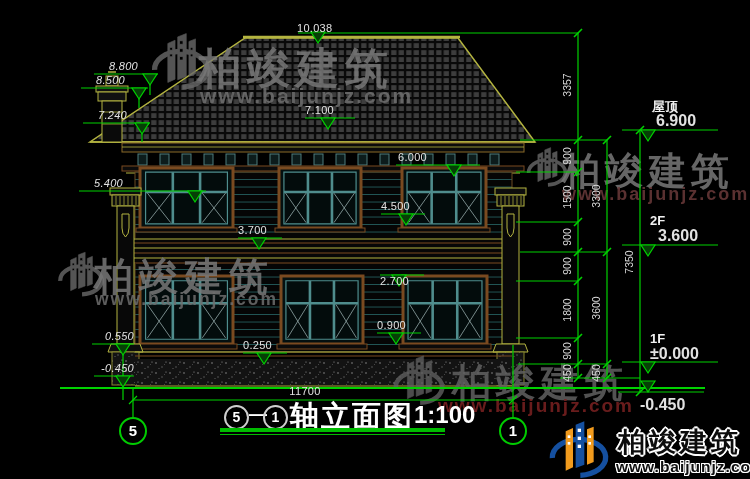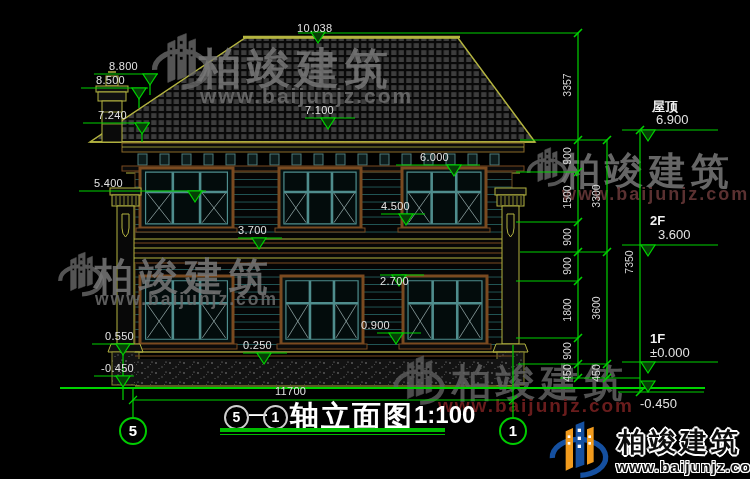--- a/index.html
+++ b/index.html
@@ -1,25 +1,25 @@
 <!DOCTYPE html>
 <html><head>
 <meta charset="utf-8">
 <style>
   html,body{margin:0;padding:0;background:#000;}
   #canvas{position:relative;width:750px;height:479px;background:#000;overflow:hidden;
           font-family:"Liberation Sans",sans-serif;}
   svg{position:absolute;left:0;top:0;}
   .layer{position:absolute;left:0;top:0;width:750px;height:479px;}
   .dt{position:absolute;color:#e2e2e2;font-size:11px;white-space:nowrap;z-index:6;letter-spacing:.3px;}
-  .dt.r{text-align:right;}
+  .dt.r{text-align:right;font-style:italic;}
   .vdt{position:absolute;color:#d8d8d8;font-size:10.5px;white-space:nowrap;z-index:6;
        transform:translate(-50%,-50%) rotate(-90deg);}
   .lvl-label{position:absolute;color:#f0f0f0;font-size:13px;font-weight:bold;white-space:nowrap;z-index:6;}
-  .lvl-val{position:absolute;color:#e2e2e2;font-size:13px;white-space:nowrap;z-index:6;}
+  .lvl-val{position:absolute;color:#e2e2e2;font-size:16px;white-space:nowrap;z-index:6;font-weight:bold;}
   .bubble{position:absolute;width:24px;height:24px;border:2px solid #00cc00;border-radius:50%;
           color:#fff;font-size:15px;font-weight:bold;text-align:center;line-height:24px;z-index:6;background:#000;}
   .tbubble{position:absolute;width:21px;height:21px;border:2px solid #cfcfcf;border-radius:50%;
           color:#fff;font-size:14px;font-weight:bold;text-align:center;line-height:21px;z-index:6;}
   .ttl{position:absolute;color:#fff;font-weight:bold;white-space:nowrap;z-index:6;}
   .uline{position:absolute;background:#00bb00;z-index:6;}
   .wm{position:absolute;z-index:3;}
   .wm-brand{color:#787878;font-weight:900;white-space:nowrap;opacity:.85;}
   .wm-url{color:#6e6e6e;font-weight:bold;white-space:nowrap;opacity:.85;letter-spacing:2px;}
   .wm-logo{opacity:.8;}
@@ -265,25 +265,25 @@
   <div class="dt" style="left:297px;top:22px">10.038</div>
 
   <div class="dt r" style="left:92px;top:60px;width:46px">8.800</div>
   <div class="dt r" style="left:79px;top:74px;width:46px">8.500</div>
   <div class="dt r" style="left:81px;top:109px;width:46px">7.240</div>
   <div class="dt r" style="left:77px;top:177px;width:46px">5.400</div>
   <div class="dt r" style="left:90px;top:330px;width:44px">0.550</div>
   <div class="dt r" style="left:86px;top:362px;width:48px">-0.450</div>
 
   <div class="dt" style="left:305px;top:104px">7.100</div>
-  <div class="dt" style="left:420px;top:151px">6.000</div>
+  <div class="dt" style="left:398px;top:151px">6.000</div>
   <div class="dt" style="left:381px;top:200px">4.500</div>
   <div class="dt" style="left:238px;top:224px">3.700</div>
   <div class="dt" style="left:380px;top:275px">2.700</div>
-  <div class="dt" style="left:361px;top:319px">0.900</div>
+  <div class="dt" style="left:377px;top:319px">0.900</div>
   <div class="dt" style="left:243px;top:339px">0.250</div>
 
   <div class="vdt" style="left:567px;top:85px">3357</div>
   <div class="vdt" style="left:567px;top:156px">900</div>
   <div class="vdt" style="left:567px;top:197px">1500</div>
   <div class="vdt" style="left:567px;top:237px">900</div>
   <div class="vdt" style="left:567px;top:266px">900</div>
   <div class="vdt" style="left:567px;top:310px">1800</div>
   <div class="vdt" style="left:567px;top:351px">900</div>
   <div class="vdt" style="left:567px;top:373px">450</div>
@@ -293,21 +293,21 @@
   <div class="vdt" style="left:629px;top:262px">7350</div>
 
   <div class="lvl-label" style="left:652px;top:98px">屋顶</div>
   <div class="lvl-val" style="left:656px;top:112px">6.900</div>
   <div class="lvl-label" style="left:650px;top:213px">2F</div>
   <div class="lvl-val" style="left:658px;top:227px">3.600</div>
   <div class="lvl-label" style="left:650px;top:331px">1F</div>
   <div class="lvl-val" style="left:650px;top:345px">±0.000</div>
   <div class="lvl-val" style="left:640px;top:396px">-0.450</div>
 
-  <div class="dt" style="left:275px;top:385px;width:60px;">11700</div>
+  <div class="dt" style="left:275px;top:385px;width:60px;text-align:center">11700</div>
   <div class="bubble" style="left:119px;top:417px">5</div>
   <div class="bubble" style="left:499px;top:417px">1</div>
 
   <div class="tbubble" style="left:224px;top:405px">5</div>
   <div class="ttl" style="left:249px;top:404px;font-size:18px">—</div>
   <div class="tbubble" style="left:263px;top:405px">1</div>
   <div class="ttl" style="left:290px;top:397px;font-size:29px;letter-spacing:2px">轴立面图</div>
   <div class="ttl" style="left:414px;top:401px;font-size:24px">1:100</div>
   <div class="uline" style="left:220px;top:428px;width:225px;height:4px"></div>
   <div class="uline" style="left:220px;top:434px;width:225px;height:1px"></div>

